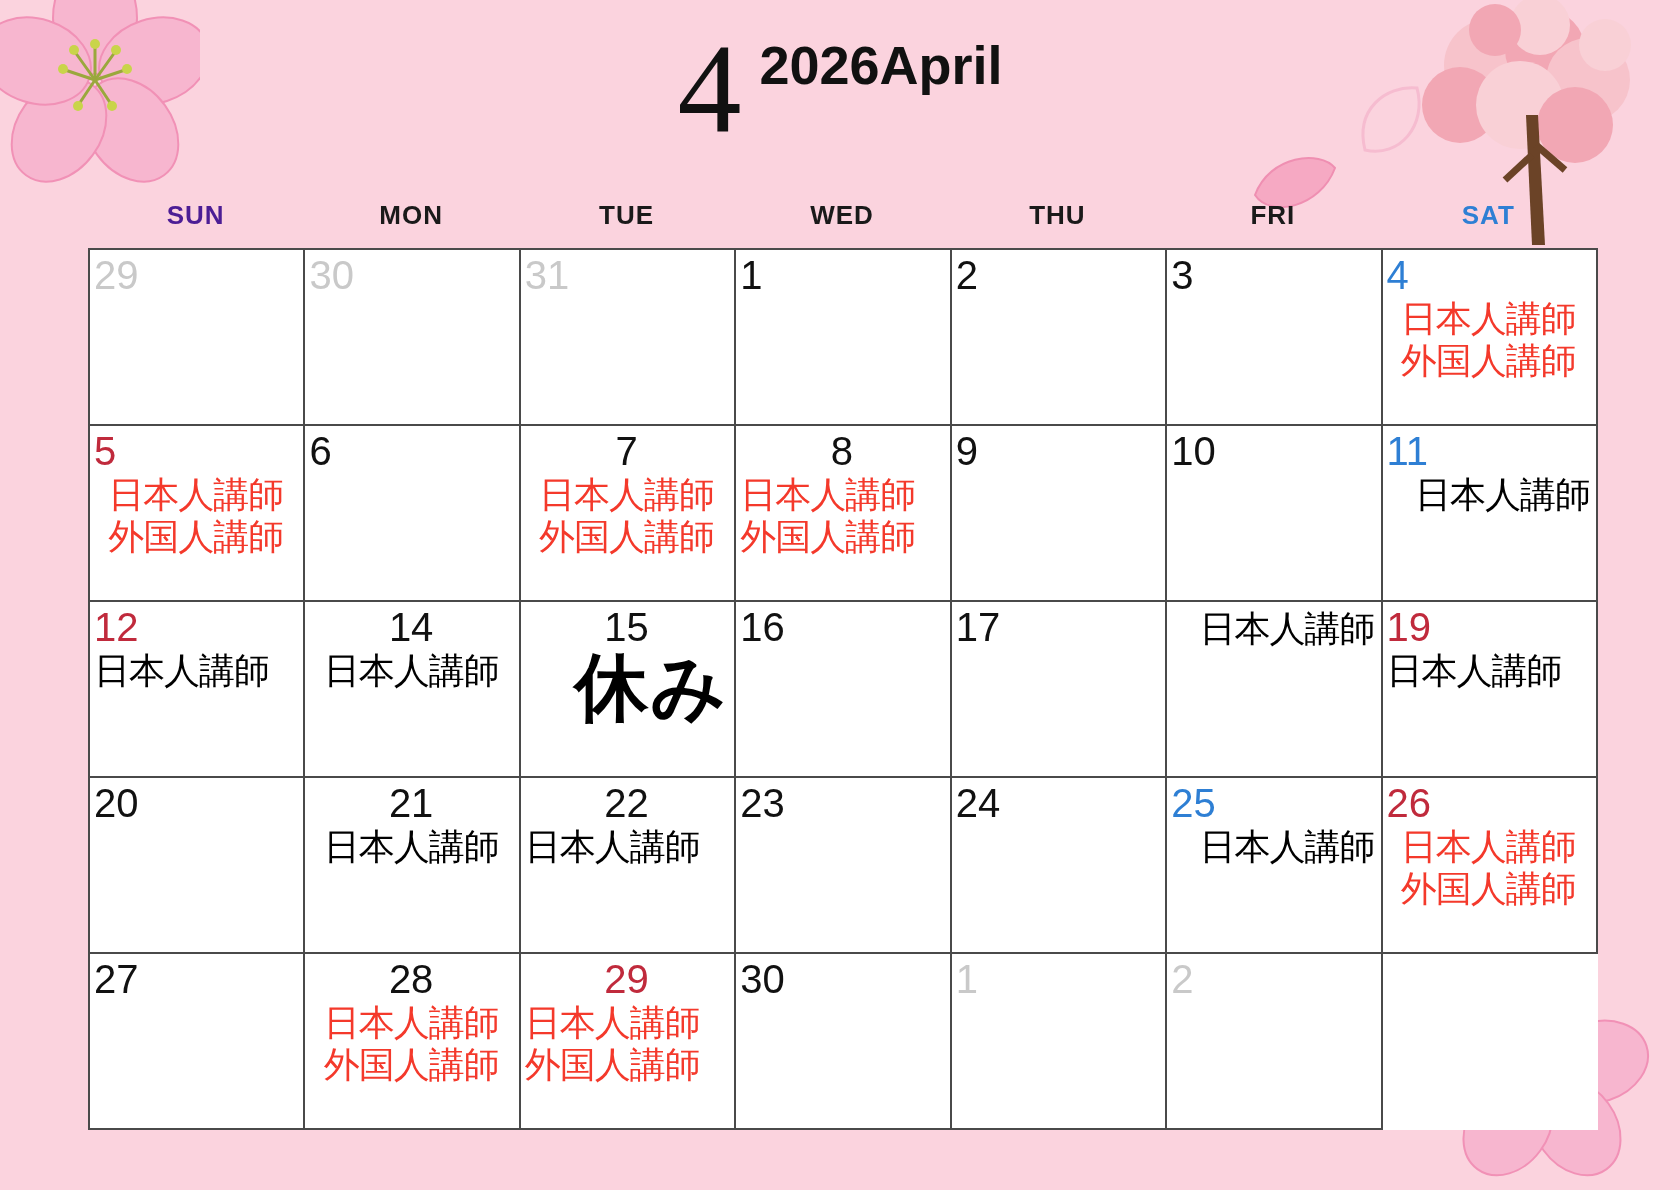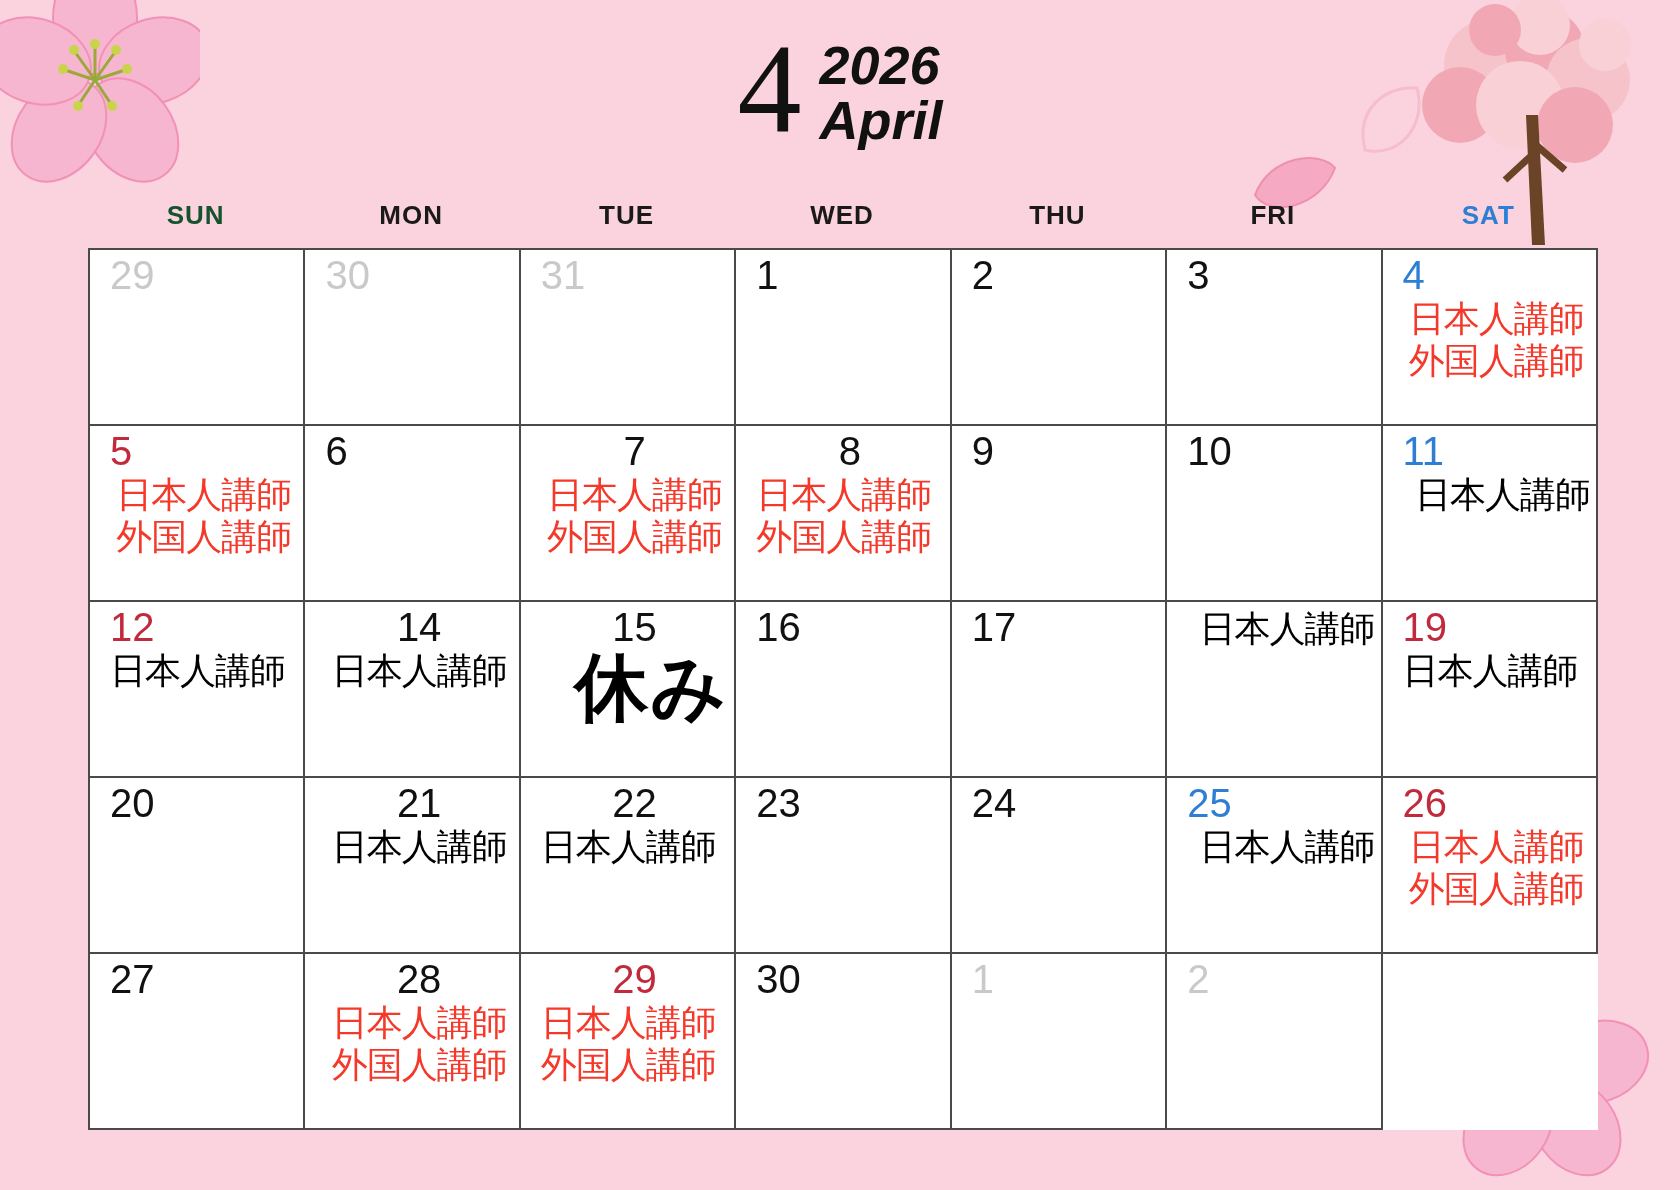--- a/index.html
+++ b/index.html
@@ -42,23 +42,22 @@
     font-size: 128px;
     line-height: 0.92;
     color: #111;
     font-weight: 400;
     letter-spacing: -2px;
   }
   #title-right {
     margin-left: 20px;
     margin-top: 8px;
     display: flex;
-    flex-direction: column;
+    flex-direction: row;
     justify-content: flex-start;
-    font-style: italic;
   }
   #year-text, #month-name-text {
     font-family: "Liberation Sans", sans-serif;
     font-weight: bold;
     font-size: 54px;
     line-height: 1.02;
     color: #111;
     letter-spacing: 0px;
   }
 
@@ -71,21 +70,21 @@
     display: flex;
   }
   .weekday-cell {
     flex: 1 1 0;
     text-align: center;
     font-size: 26px;
     font-weight: bold;
     letter-spacing: 1px;
     color: #1a1a1a;
   }
-  .weekday-cell.sun { color: #14532d; }
+  .weekday-cell.sun { color: #4c1d95; }
   .weekday-cell.sat { color: #2e7fd4; }
 
   
   #calendar-grid {
     position: absolute;
     left: 88px;
     top: 248px;
     width: 1508px;
     height: 880px;
     display: grid;
@@ -94,21 +93,21 @@
     border-top: 2px solid #4a4a4a;
     border-left: 2px solid #4a4a4a;
     background: #ffffff;
   }
   .day-cell {
     border-right: 2px solid #4a4a4a;
     border-bottom: 2px solid #4a4a4a;
     position: relative;
     overflow: hidden;
     box-sizing: border-box;
-    padding: 4px 6px 0 20px;
+    padding: 4px 6px 0 4px;
   }
   .day-number {
     font-size: 40px;
     line-height: 1.05;
     font-family: "Liberation Sans", sans-serif;
     color: #111;
     display: block;
   }
   .day-cell.sun .day-number { color: #c02a3c; }
   .day-cell.sat .day-number { color: #2e7fd4; }

